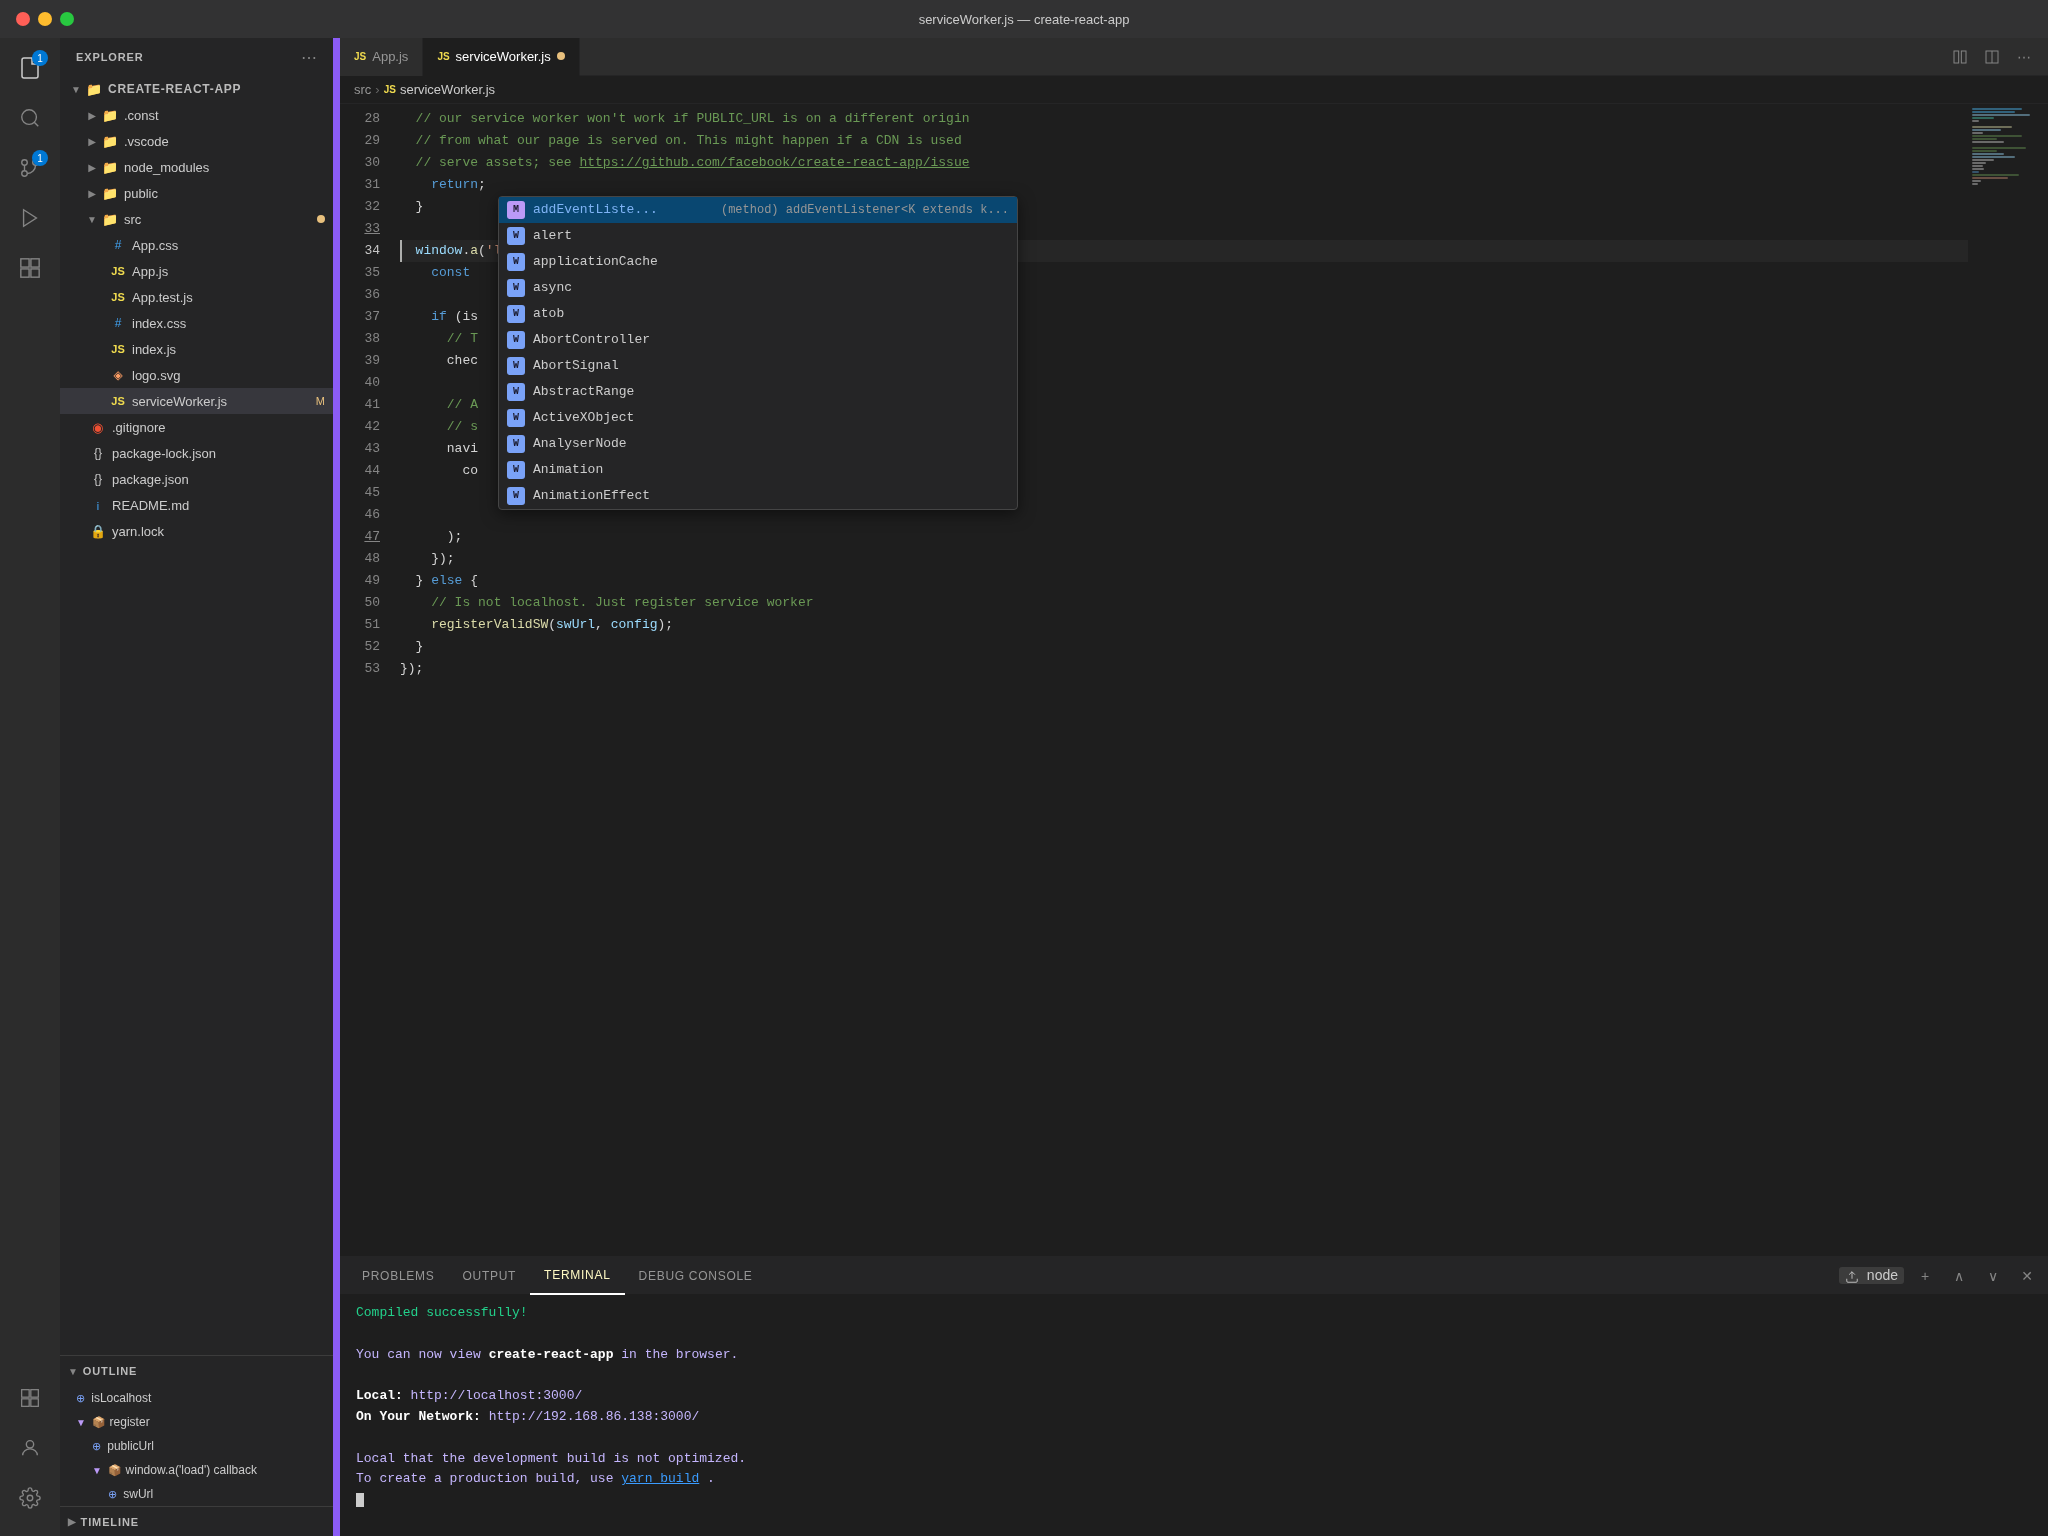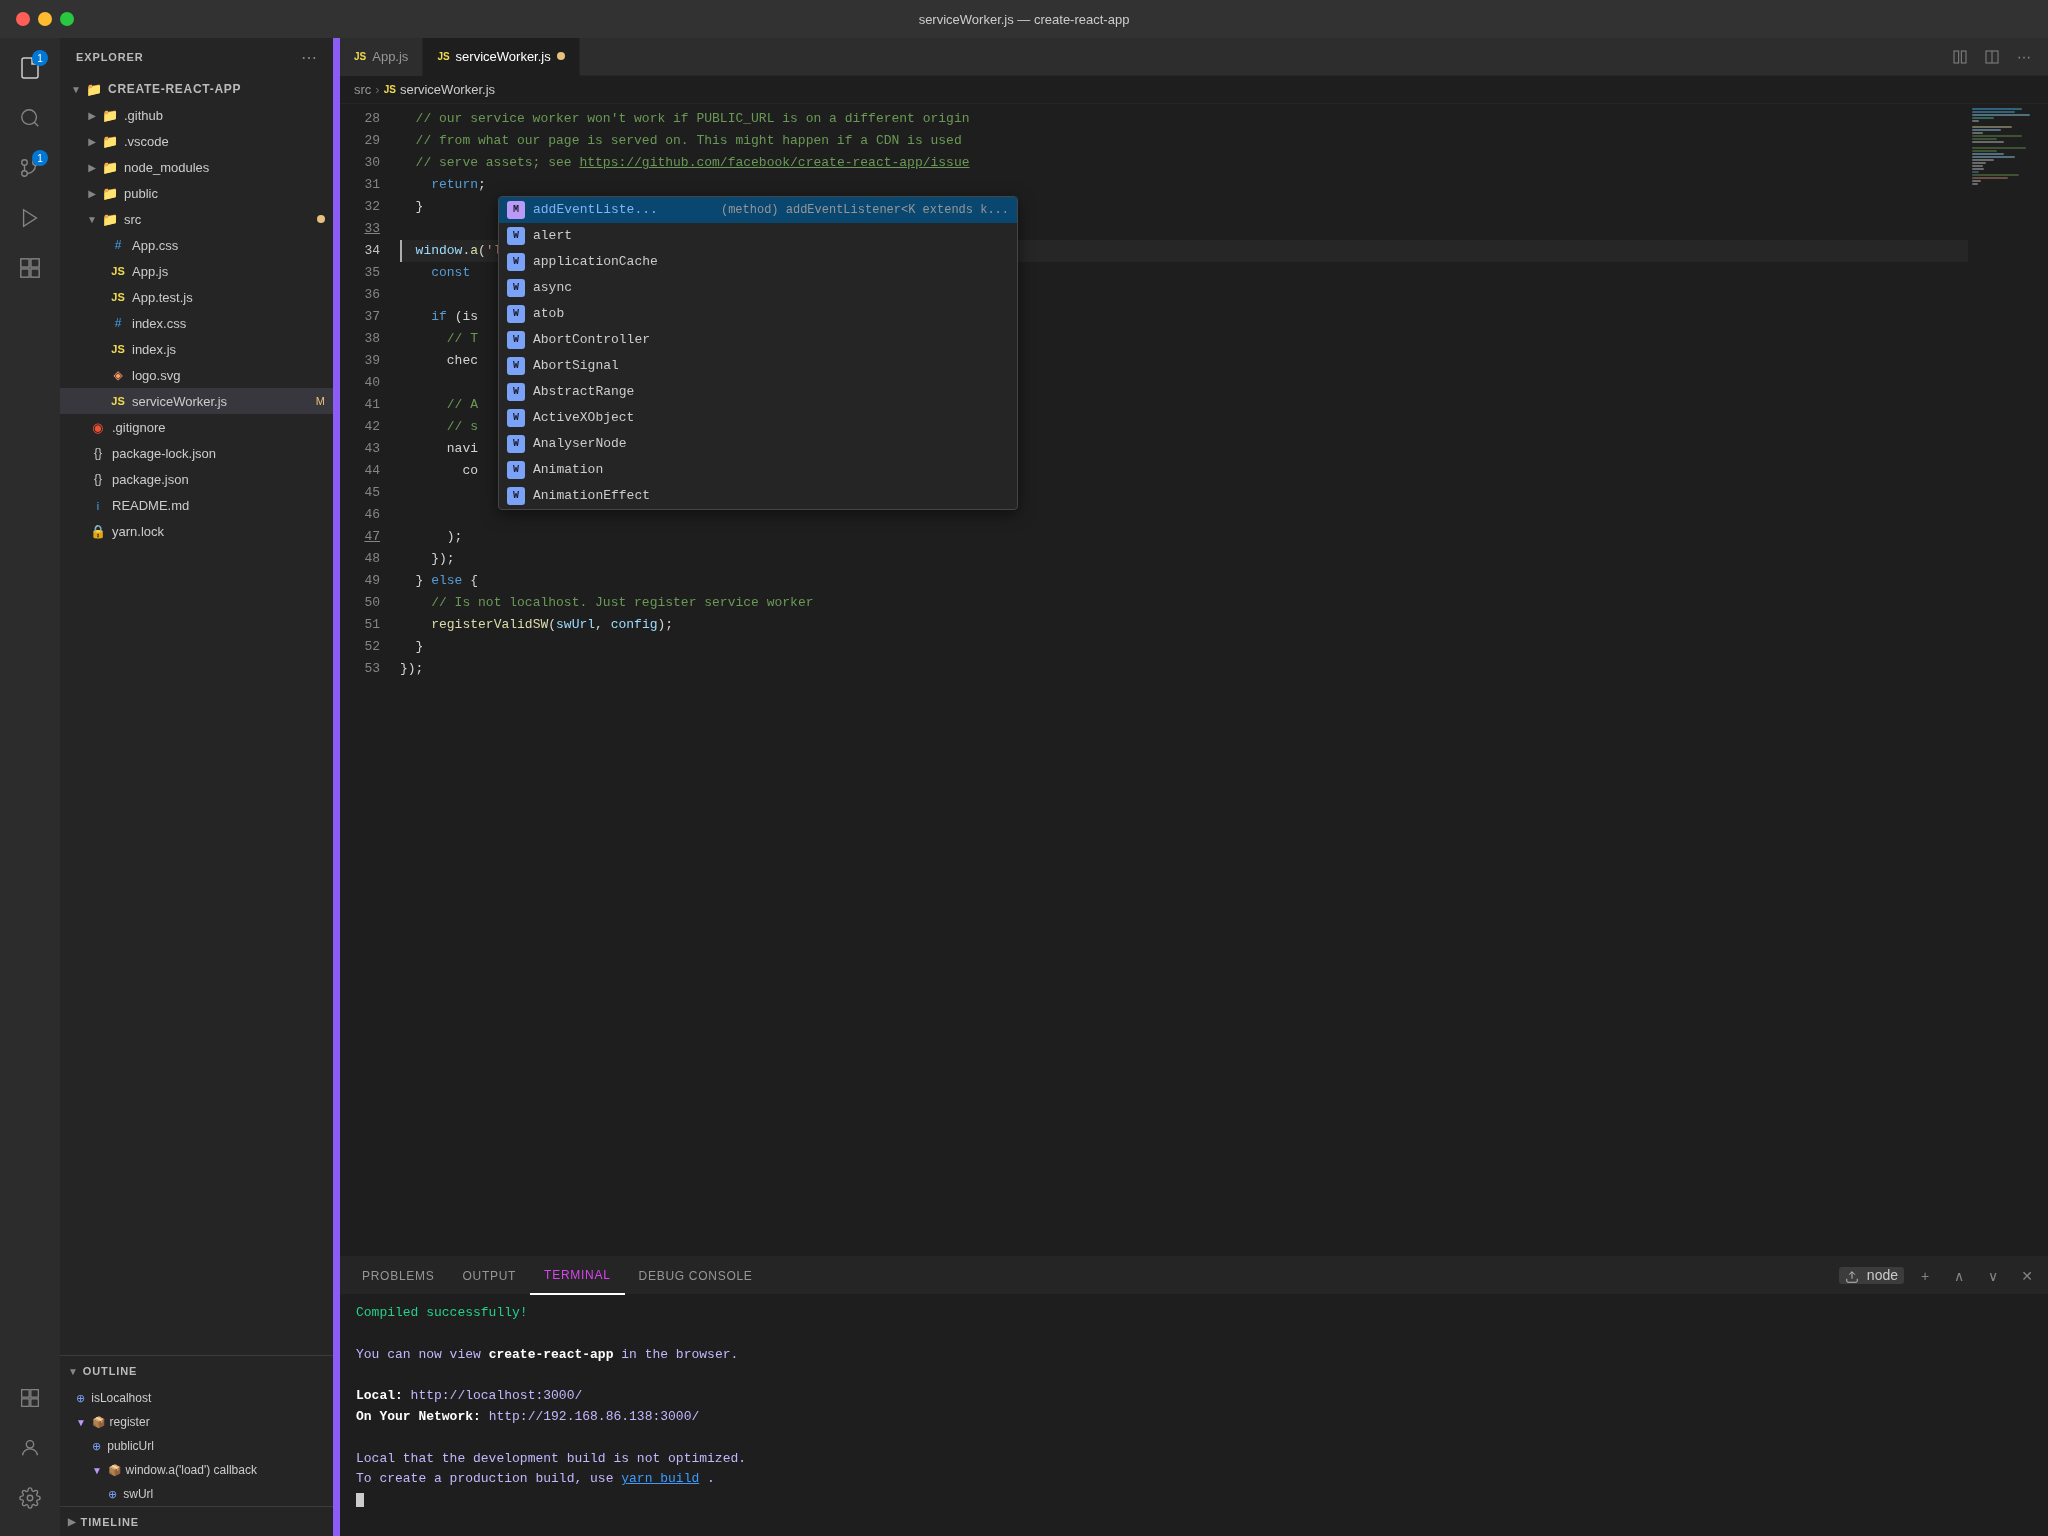--- a/index.html
+++ b/index.html
@@ -396,21 +396,21 @@
       height: 38px;
       display: flex;
       align-items: center;
       font-size: 12px;
       color: #969696;
       cursor: pointer;
       text-transform: uppercase;
       letter-spacing: 0.06em;
     }
     .panel-tab.active {
-      color: #d946ef;
+      color: #fef9c3;
       border-bottom: 2px solid #ffffff;
     }
     .panel-tab-spacer { flex: 1; }
     .panel-actions {
       display: flex;
       align-items: center;
       gap: 8px;
       color: #858585;
     }
     .panel-action-btn {
@@ -539,21 +539,21 @@
 
       <div class="tree-item">
         <span class="chevron">▼</span>
         <span class="icon icon-folder">📁</span>
         <span style="font-weight:700;font-size:12px;color:#bbbbbb;letter-spacing:0.06em;">CREATE-REACT-APP</span>
       </div>
 
       <div class="tree-item" style="padding-left:24px;">
         <span class="chevron">▶</span>
         <span class="icon" style="color:#dcb67a;">📁</span>
-        <span>.github</span>
+        <span>.const</span>
       </div>
 
       <div class="tree-item" style="padding-left:24px;">
         <span class="chevron">▶</span>
         <span class="icon" style="color:#dcb67a;">📁</span>
         <span>.vscode</span>
       </div>
 
       <div class="tree-item" style="padding-left:24px;">
         <span class="chevron">▶</span>

